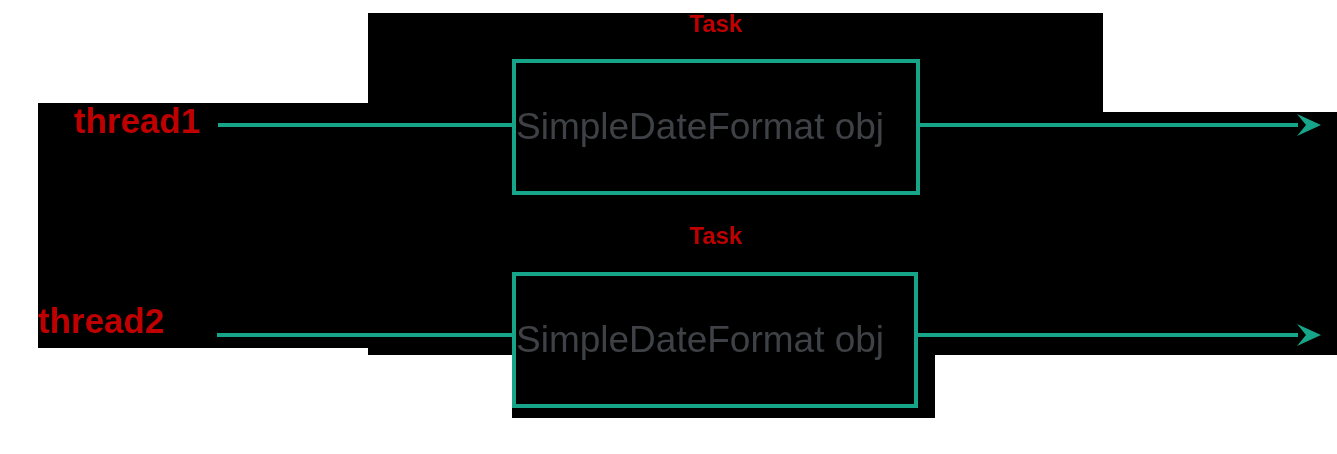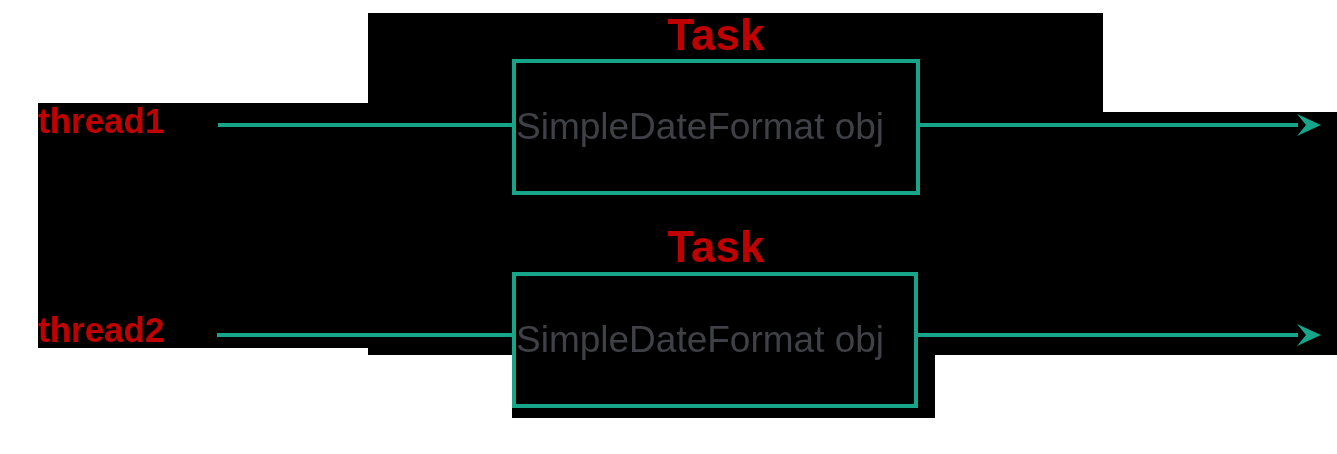--- a/index.html
+++ b/index.html
@@ -32,37 +32,37 @@
     font-size:37px;
     letter-spacing:0px;
     white-space:nowrap;
   }
 
   
   .task-label{
     position:absolute;
     color:var(--red,#C00000);
     font-weight:bold;
-    font-size:44px;
+    font-size:24px;
     line-height:1.1;
     text-align:center;
     width:408px;
   }
   .t1{left:512px;top:11px;}
   .t2{left:512px;top:223px;}
   .thread-label{
     position:absolute;
     color:var(--red,#C00000);
     font-weight:bold;
     font-size:35px;
     line-height:1;
     white-space:nowrap;
   }
-  .th1{left:38px;top:103px;}
-  .th2{left:38px;top:312px;}
+  .th1{left:38px;top:103px;padding-left:36px;}
+  .th2{left:38px;top:303px;}
 
   
   .arrow-seg{position:absolute;height:4px;background:var(--teal,#17A589);}
   .a1l{left:218px;top:123px;width:296px;}
   .a1r{left:918px;top:123px;width:380px;}
   .a2l{left:217px;top:333px;width:297px;}
   .a2r{left:916px;top:333px;width:382px;}
   .arrow-head{position:absolute;width:28px;height:28px;}
   .h1{left:1294px;top:111px;}
   .h2{left:1294px;top:321px;}

